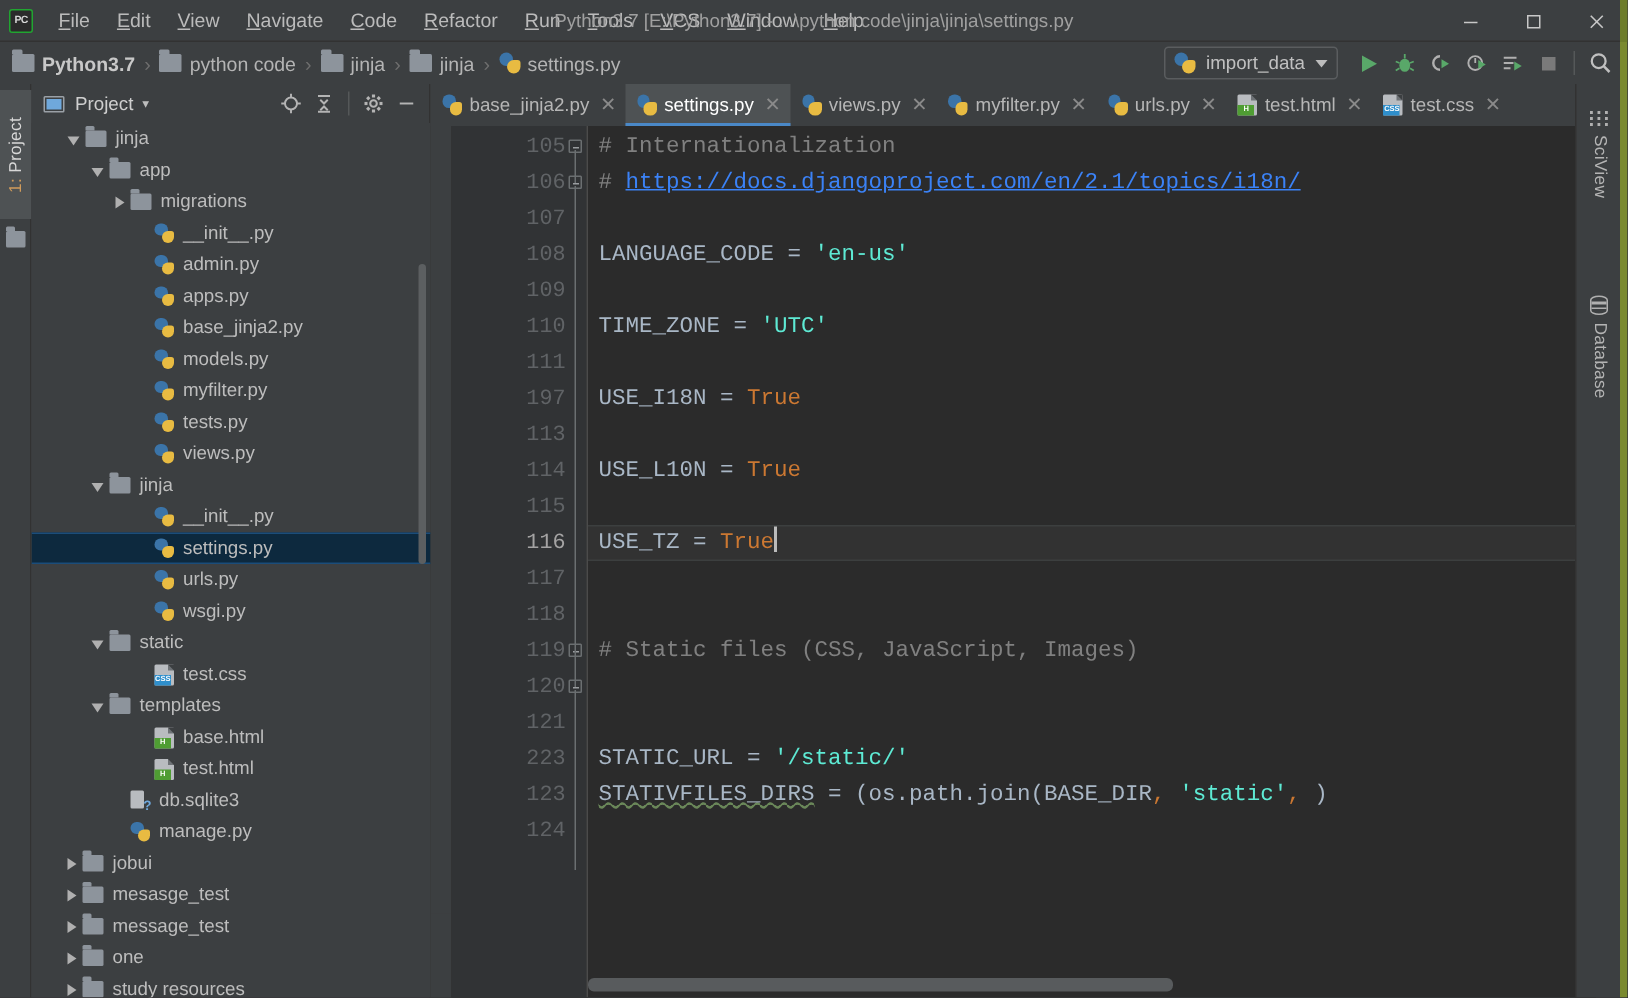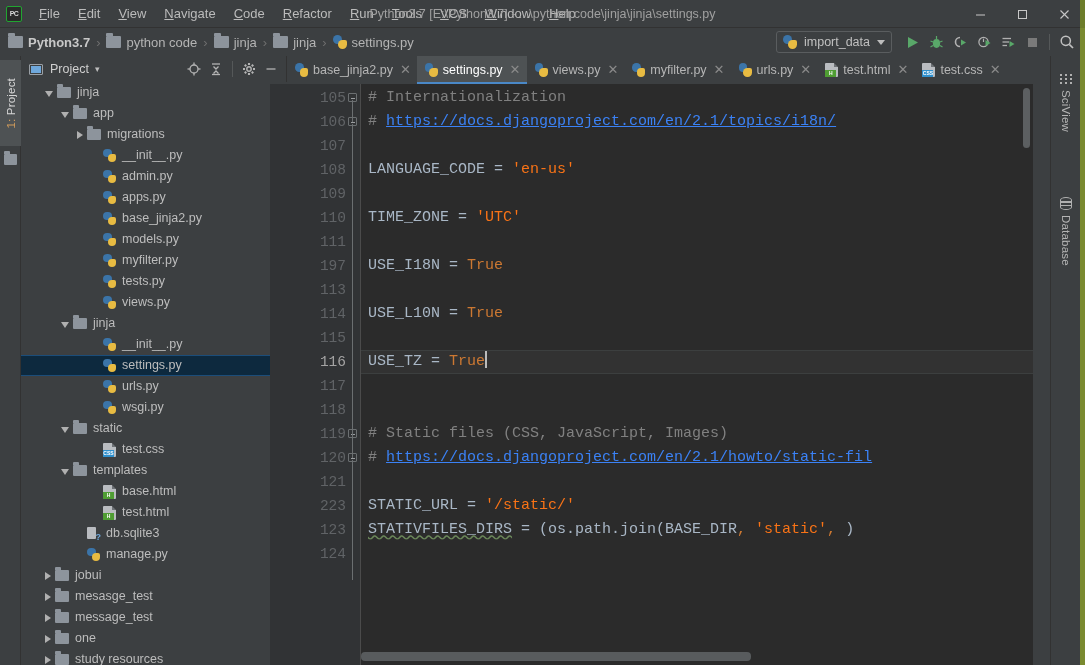--- a/index.html
+++ b/index.html
@@ -200,21 +200,21 @@
     content: ""; position: absolute; left: 0; right: 0; bottom: 0; height: 2px;
     background: #4a88c7;
   }
   .etab .x {
     margin-left: 7px; color: #8a8a8a; font-size: 13px; line-height: 12px;
   }
   .etab .tpy, .etab .tdoc { margin-right: 5px; }
 
   
   .editor {
-    position: absolute; left: 270px; top: 84px; width: 763px; height: 581px;
+    position: absolute; left: 301px; top: 84px; width: 763px; height: 581px;
     background: #2b2b2b; overflow: hidden;
   }
   .gutter {
     position: absolute; left: 0; top: 0; width: 90px; height: 581px;
     background: #313335;
   }
   .gutter-line {
     position: absolute; right: 14px; font-size: 14.5px; color: #606366;
     font-family: "Liberation Mono", monospace; line-height: 24px; height: 24px;
   }
@@ -242,21 +242,21 @@
     position: absolute; left: 7px; height: 24px; line-height: 24px;
     font-family: "Liberation Mono", monospace; font-size: 15px;
     color: #a9b7c6; white-space: pre;
   }
   .curline {
     position: absolute; left: 0; right: 0; height: 24px;
     background: #323232; border-top: 1px solid #3c3f3f; border-bottom: 1px solid #3c3f3f;
   }
   .cm  { color: #808080; }
   .cmu { color: #3b82f6; text-decoration: underline; }
-  .st  { color: #f97316; }
+  .st  { color: #5eead4; }
   .kw  { color: #cc7832; }
   .id  { color: #a9b7c6; }
   .err { text-decoration: underline wavy #6a8759; text-decoration-skip-ink: none; }
   .caret {
     display: inline-block; width: 1.5px; height: 17px; background: #bbbbbb;
     vertical-align: -3px;
   }
   .ed-hsb {
     position: absolute; left: 91px; bottom: 4px; width: 390px; height: 9px;
     background: #585b5d; border-radius: 4px;
@@ -715,21 +715,20 @@
         <div class="cl" style="top: 146px;"></div>
         <div class="cl" style="top: 170px;"><span class="id">USE_I18N = </span><span class="kw">True</span></div>
         <div class="cl" style="top: 194px;"></div>
         <div class="cl" style="top: 218px;"><span class="id">USE_L10N = </span><span class="kw">True</span></div>
         <div class="cl" style="top: 242px;"></div>
         <div class="curline" style="top: 266px;"></div>
         <div class="cl" style="top: 266px;"><span class="id">USE_TZ = </span><span class="kw">True</span><span class="caret"></span></div>
         <div class="cl" style="top: 290px;"></div>
         <div class="cl" style="top: 314px;"></div>
         <div class="cl" style="top: 338px;"><span class="cm"># Static files (CSS, JavaScript, Images)</span></div>
-        <div class="cl" style="top: 362px;"><span class="cm"># </span><span class="cmu">https://docs.djangoproject.com/en/2.1/howto/static-fil</span></div>
         <div class="cl" style="top: 386px;"></div>
         <div class="cl" style="top: 410px;"><span class="id">STATIC_URL = </span><span class="st">'/static/'</span></div>
         <div class="cl" style="top: 434px;"><span class="err">STATIVFILES_DIRS</span><span class="id"> = (os.path.join(BASE_DIR</span><span class="kw">, </span><span class="st">'static'</span><span class="kw">, </span><span class="id">)</span></div>
         <div class="cl" style="top: 458px;"></div>
       </div>
     <div class="ed-hsb"></div>
     <div class="ed-vsb"></div>
   </div>
 
   <div class="rightstripe">

